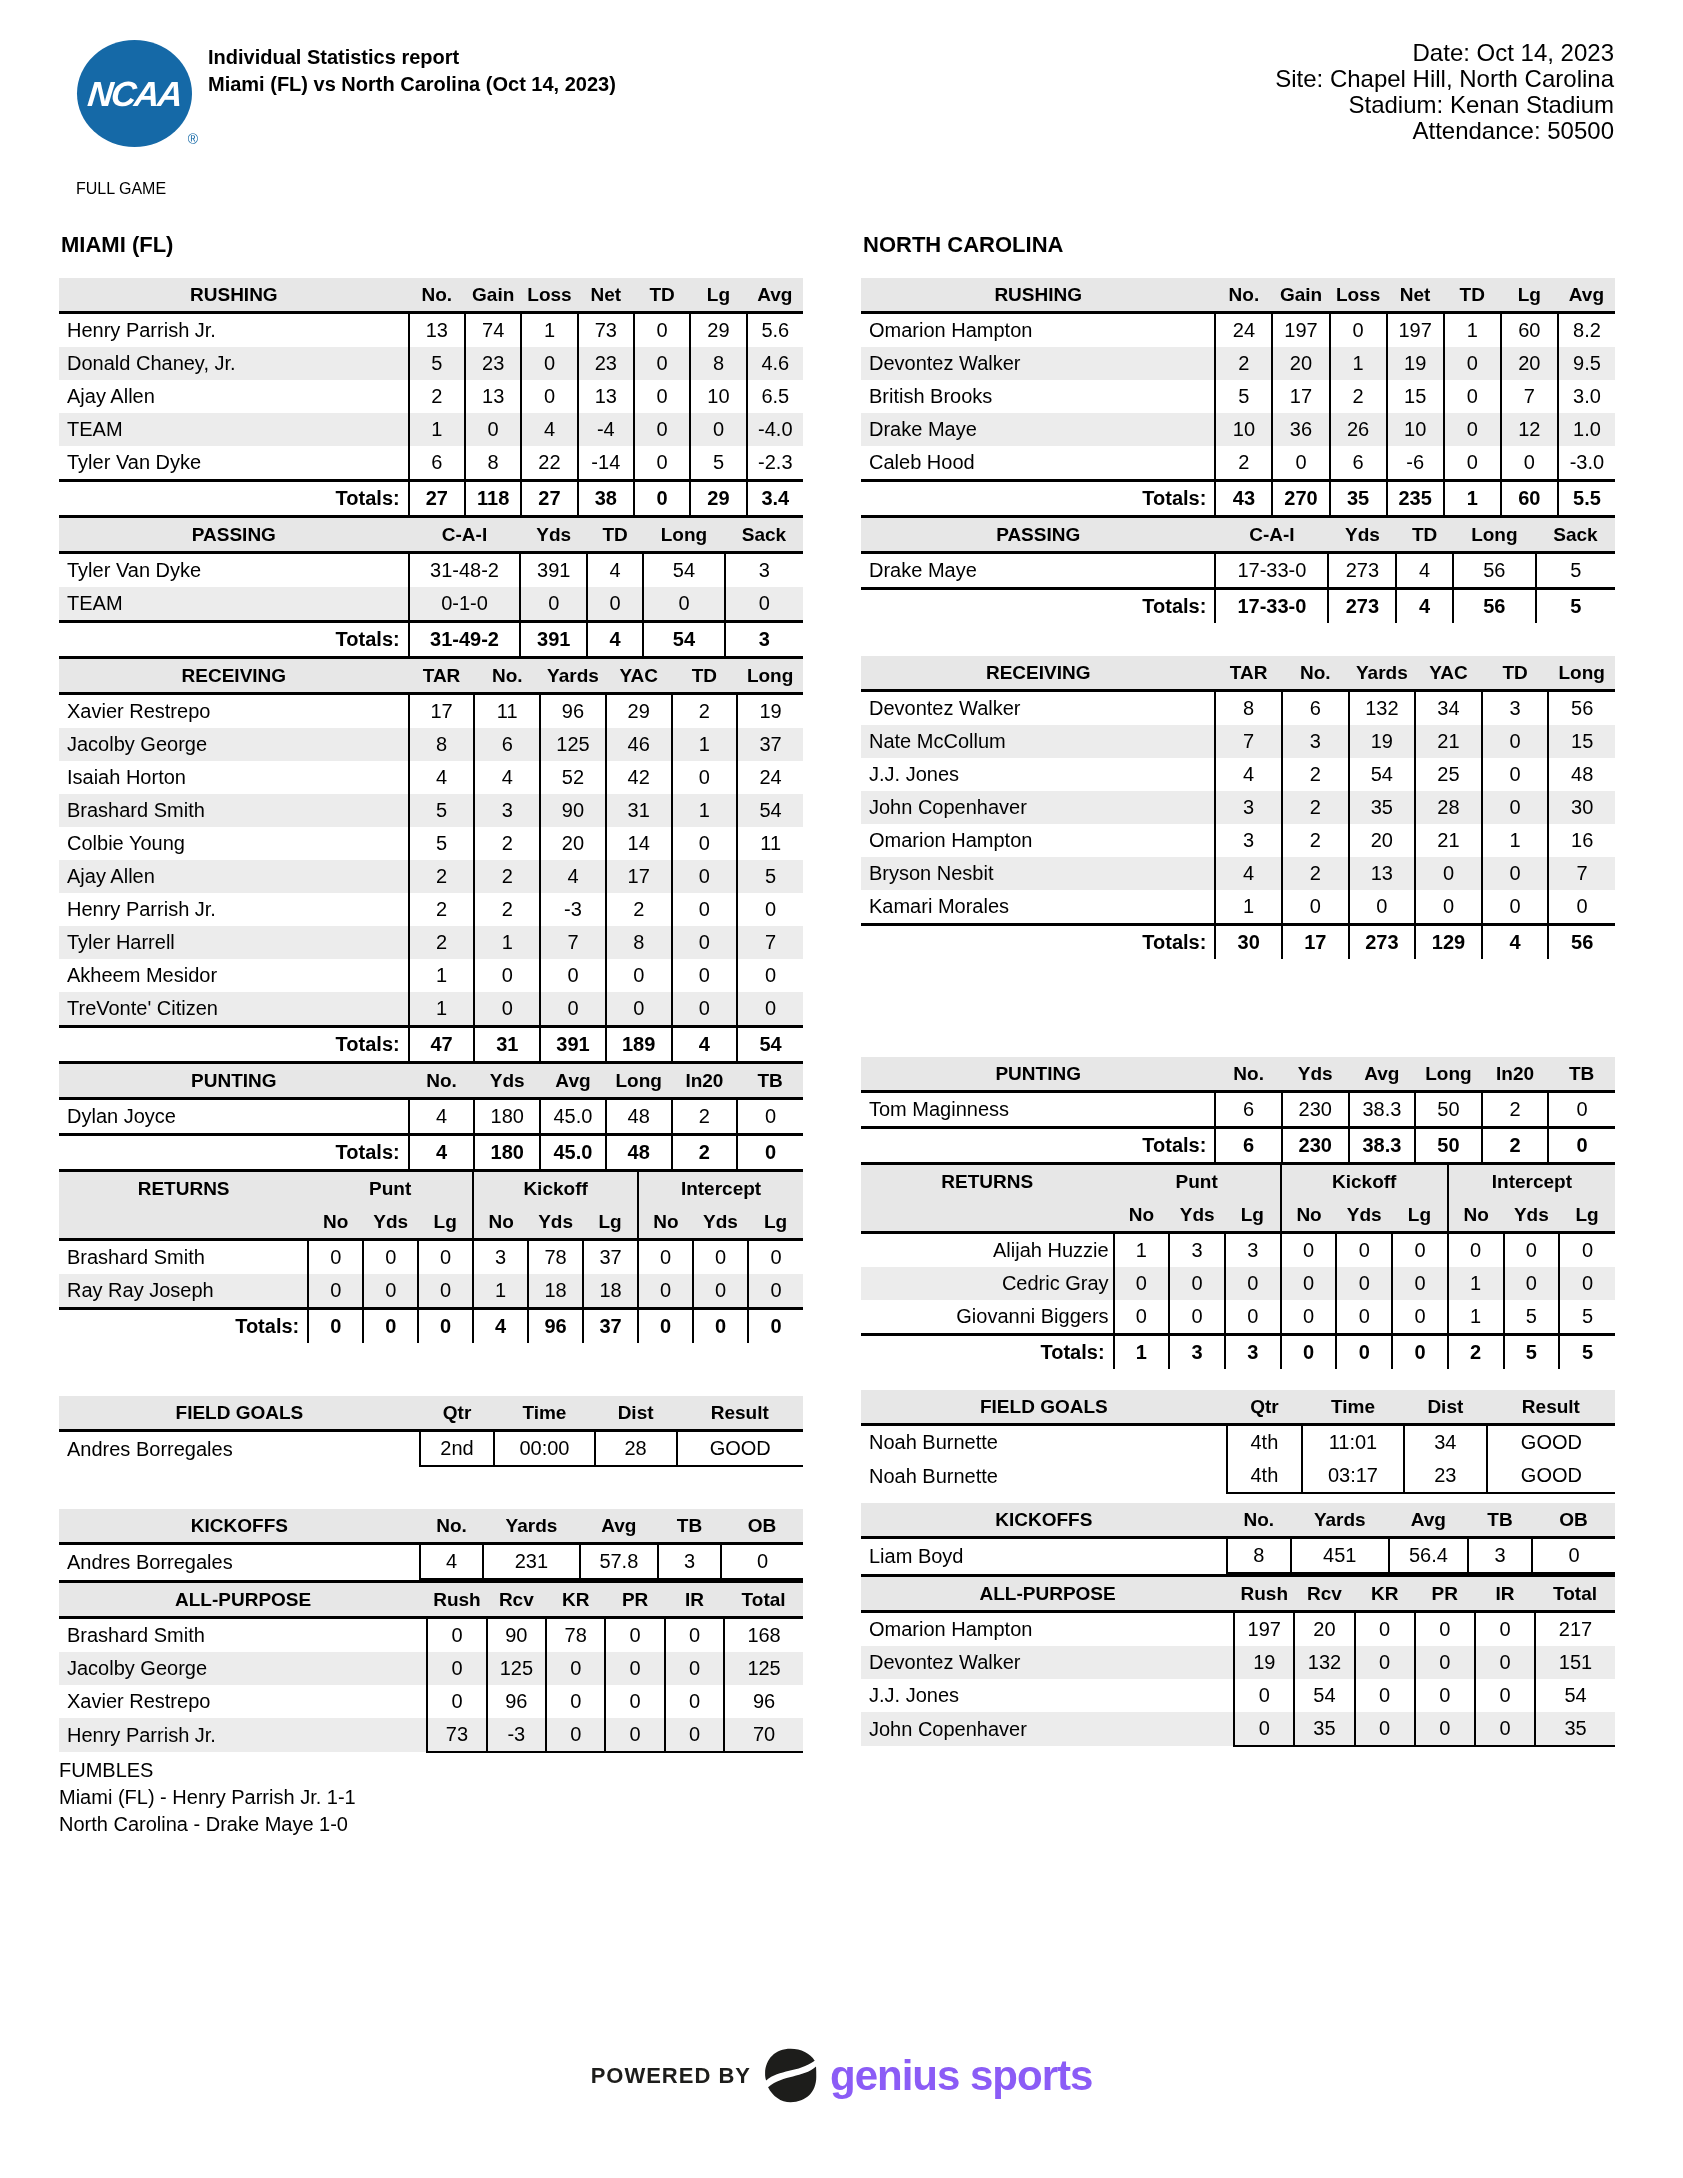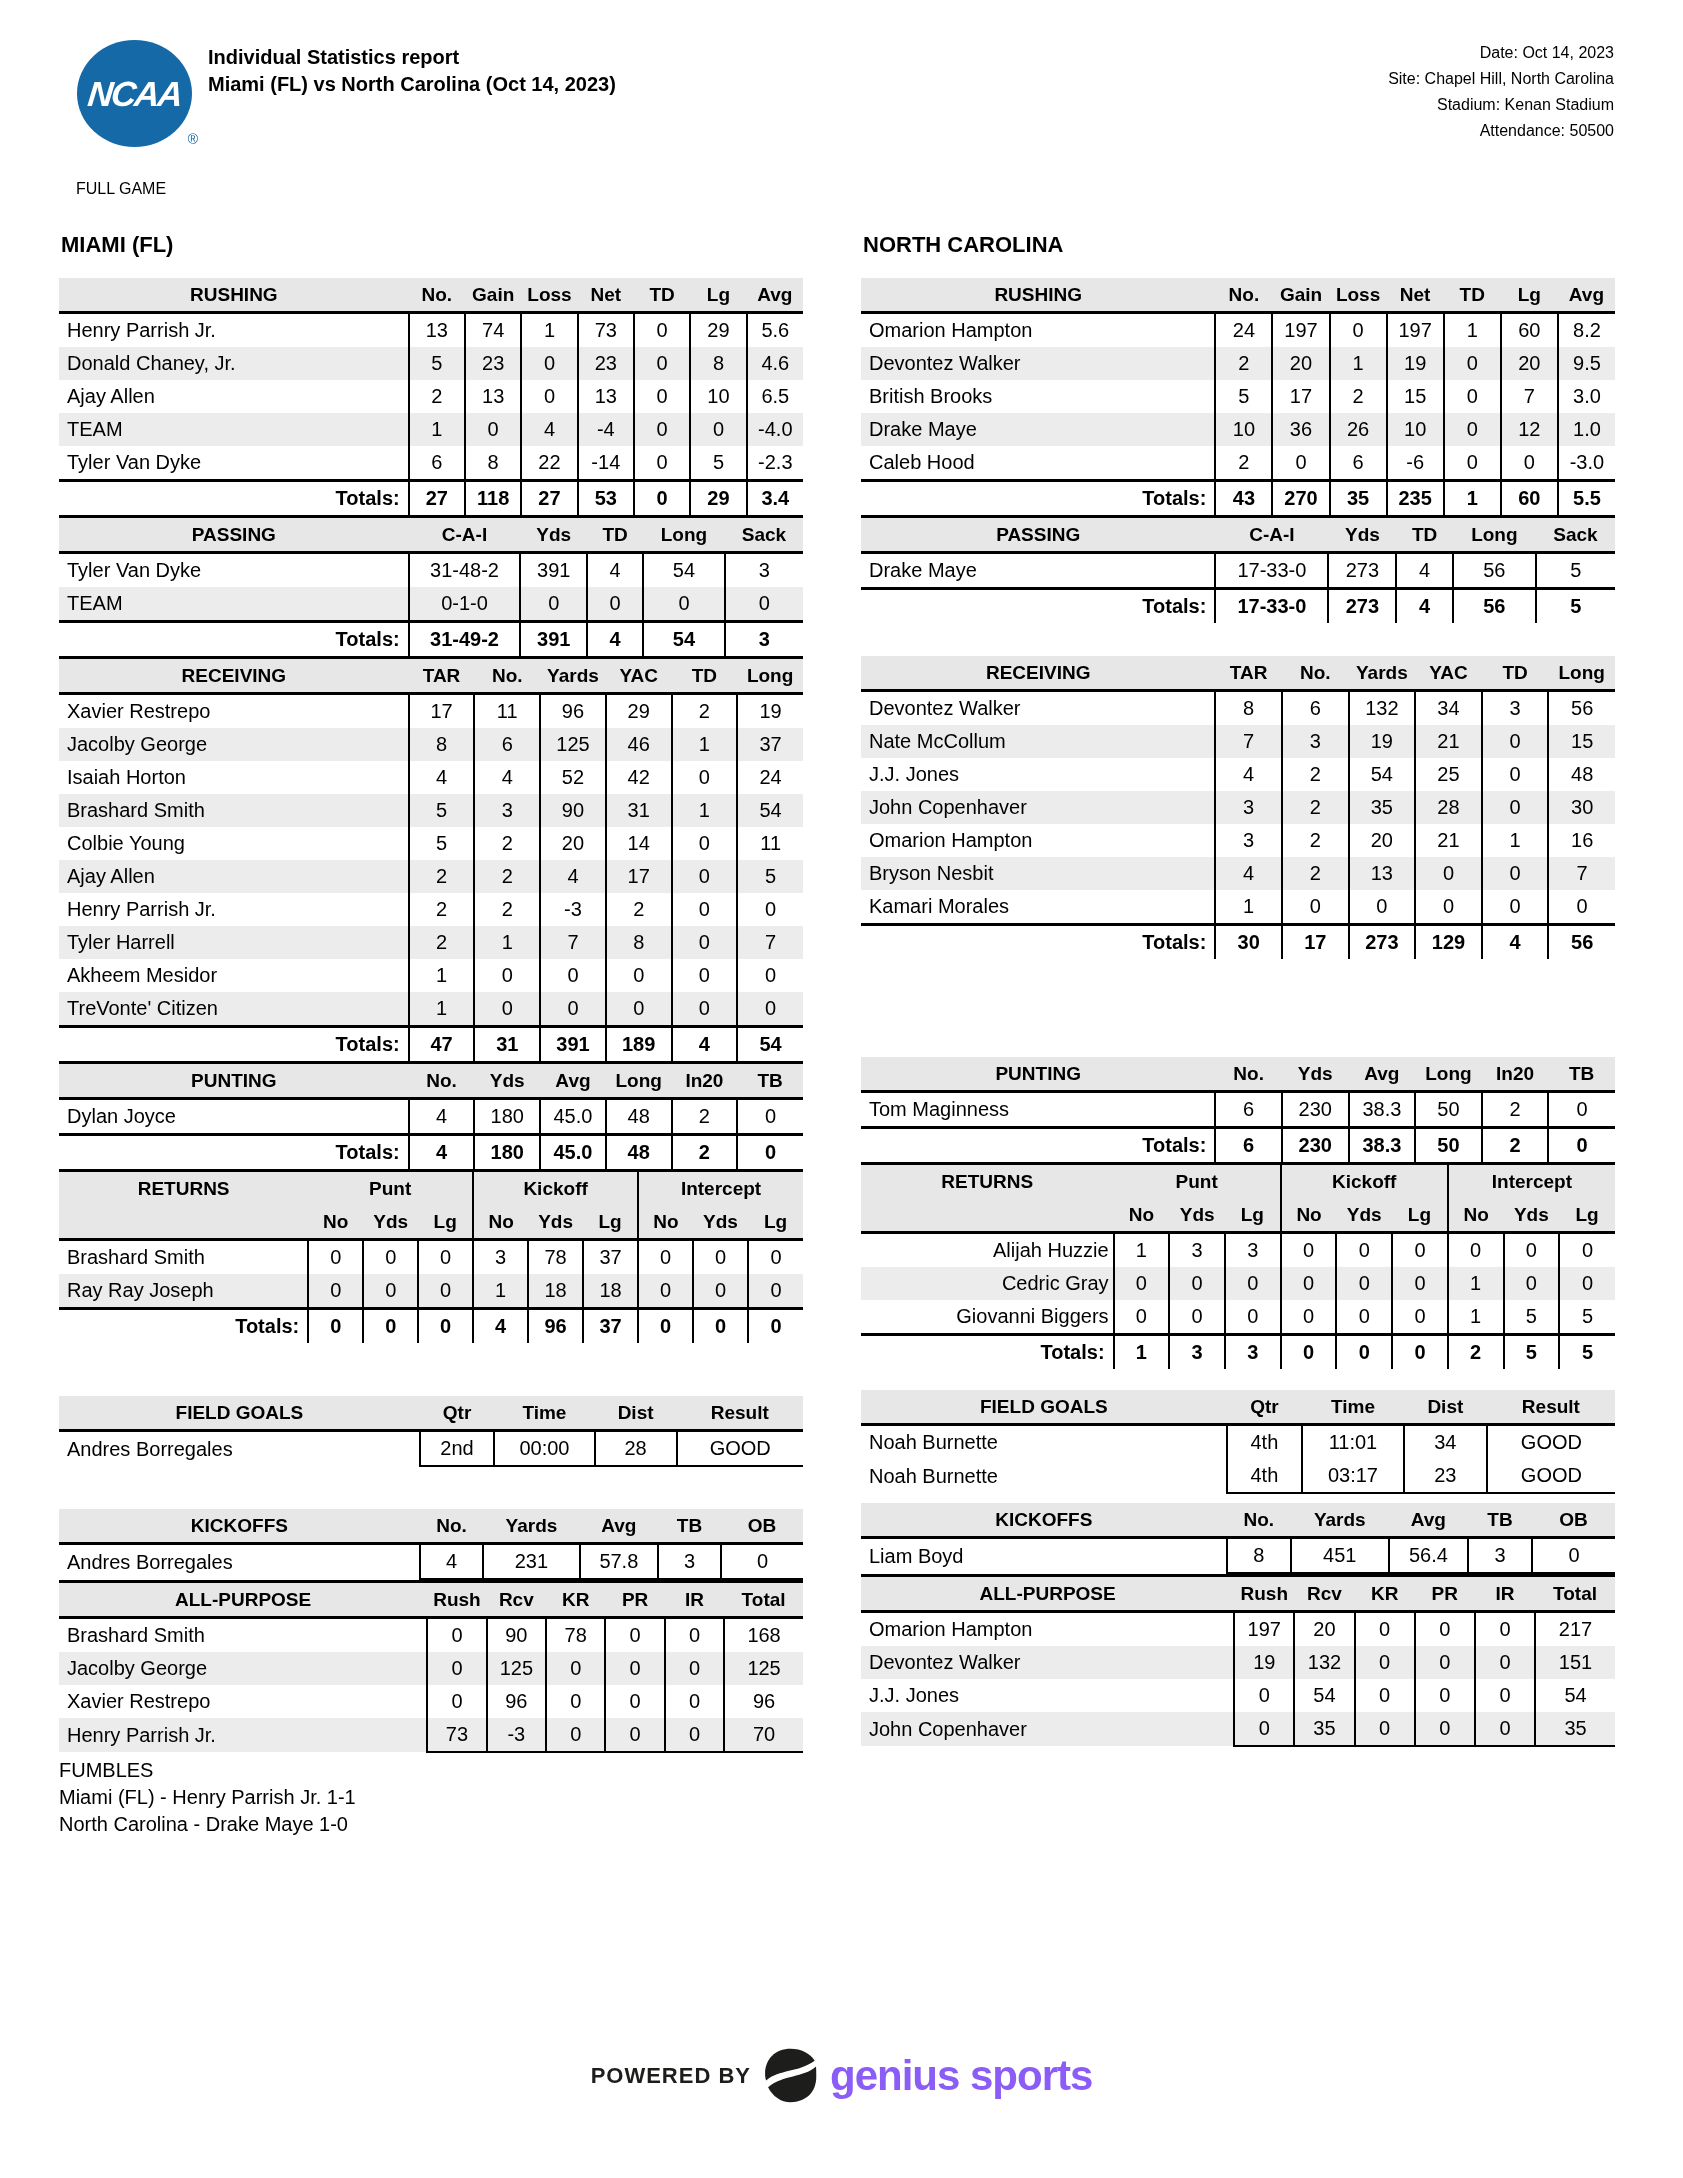--- a/index.html
+++ b/index.html
@@ -7,21 +7,21 @@
   .page{position:relative;width:1683px;height:2178px;background:#fff;overflow:hidden;
         font-family:"Liberation Sans", sans-serif;color:#000;}
 
   
   .ncaa-logo{position:absolute;left:77px;top:40px;width:115px;height:107px;border-radius:50%;
              background:#1569a7;display:flex;align-items:center;justify-content:center;}
   .ncaa-logo .word{color:#fff;font-weight:bold;font-style:italic;font-size:35px;
                    letter-spacing:-2px;transform:skewX(-6deg);}
   .ncaa-reg{position:absolute;right:-6px;bottom:0px;font-size:14px;color:#1569a7;}
   .hdr-title{position:absolute;left:208px;top:44px;font-size:20px;font-weight:bold;line-height:27px;}
-  .hdr-meta{position:absolute;right:69px;top:40px;font-size:16px;line-height:26px;text-align:right;}
+  .hdr-meta{position:absolute;right:69px;top:40px;font-size:24px;line-height:26px;text-align:right;}
 
   .full-game{position:absolute;left:76px;top:180px;font-size:16px;}
   .team-head{position:absolute;top:232px;font-size:22px;font-weight:bold;}
   .team-head.miami{left:61px;}
   .team-head.unc{left:863px;}
 
   
   .col{position:absolute;top:278px;}
   .col.left{left:59px;width:744px;}
   .col.right{left:861px;width:754px;}
@@ -164,21 +164,21 @@
               <td class="num b-l">-14</td>
               <td class="num b-l">0</td>
               <td class="num b-l">5</td>
               <td class="num b-l">-2.3</td>
             </tr>
             <tr class="totals">
               <td class="tlabel">Totals:</td>
               <td class="num b-l">27</td>
               <td class="num b-l">118</td>
               <td class="num b-l">27</td>
-              <td class="num b-l">53</td>
+              <td class="num b-l">38</td>
               <td class="num b-l">0</td>
               <td class="num b-l">29</td>
               <td class="num b-l">3.4</td>
             </tr>
           </tbody>
         </table>
       </div>
     <div class="tbl t-passing contig">
         <table>
           <colgroup>

